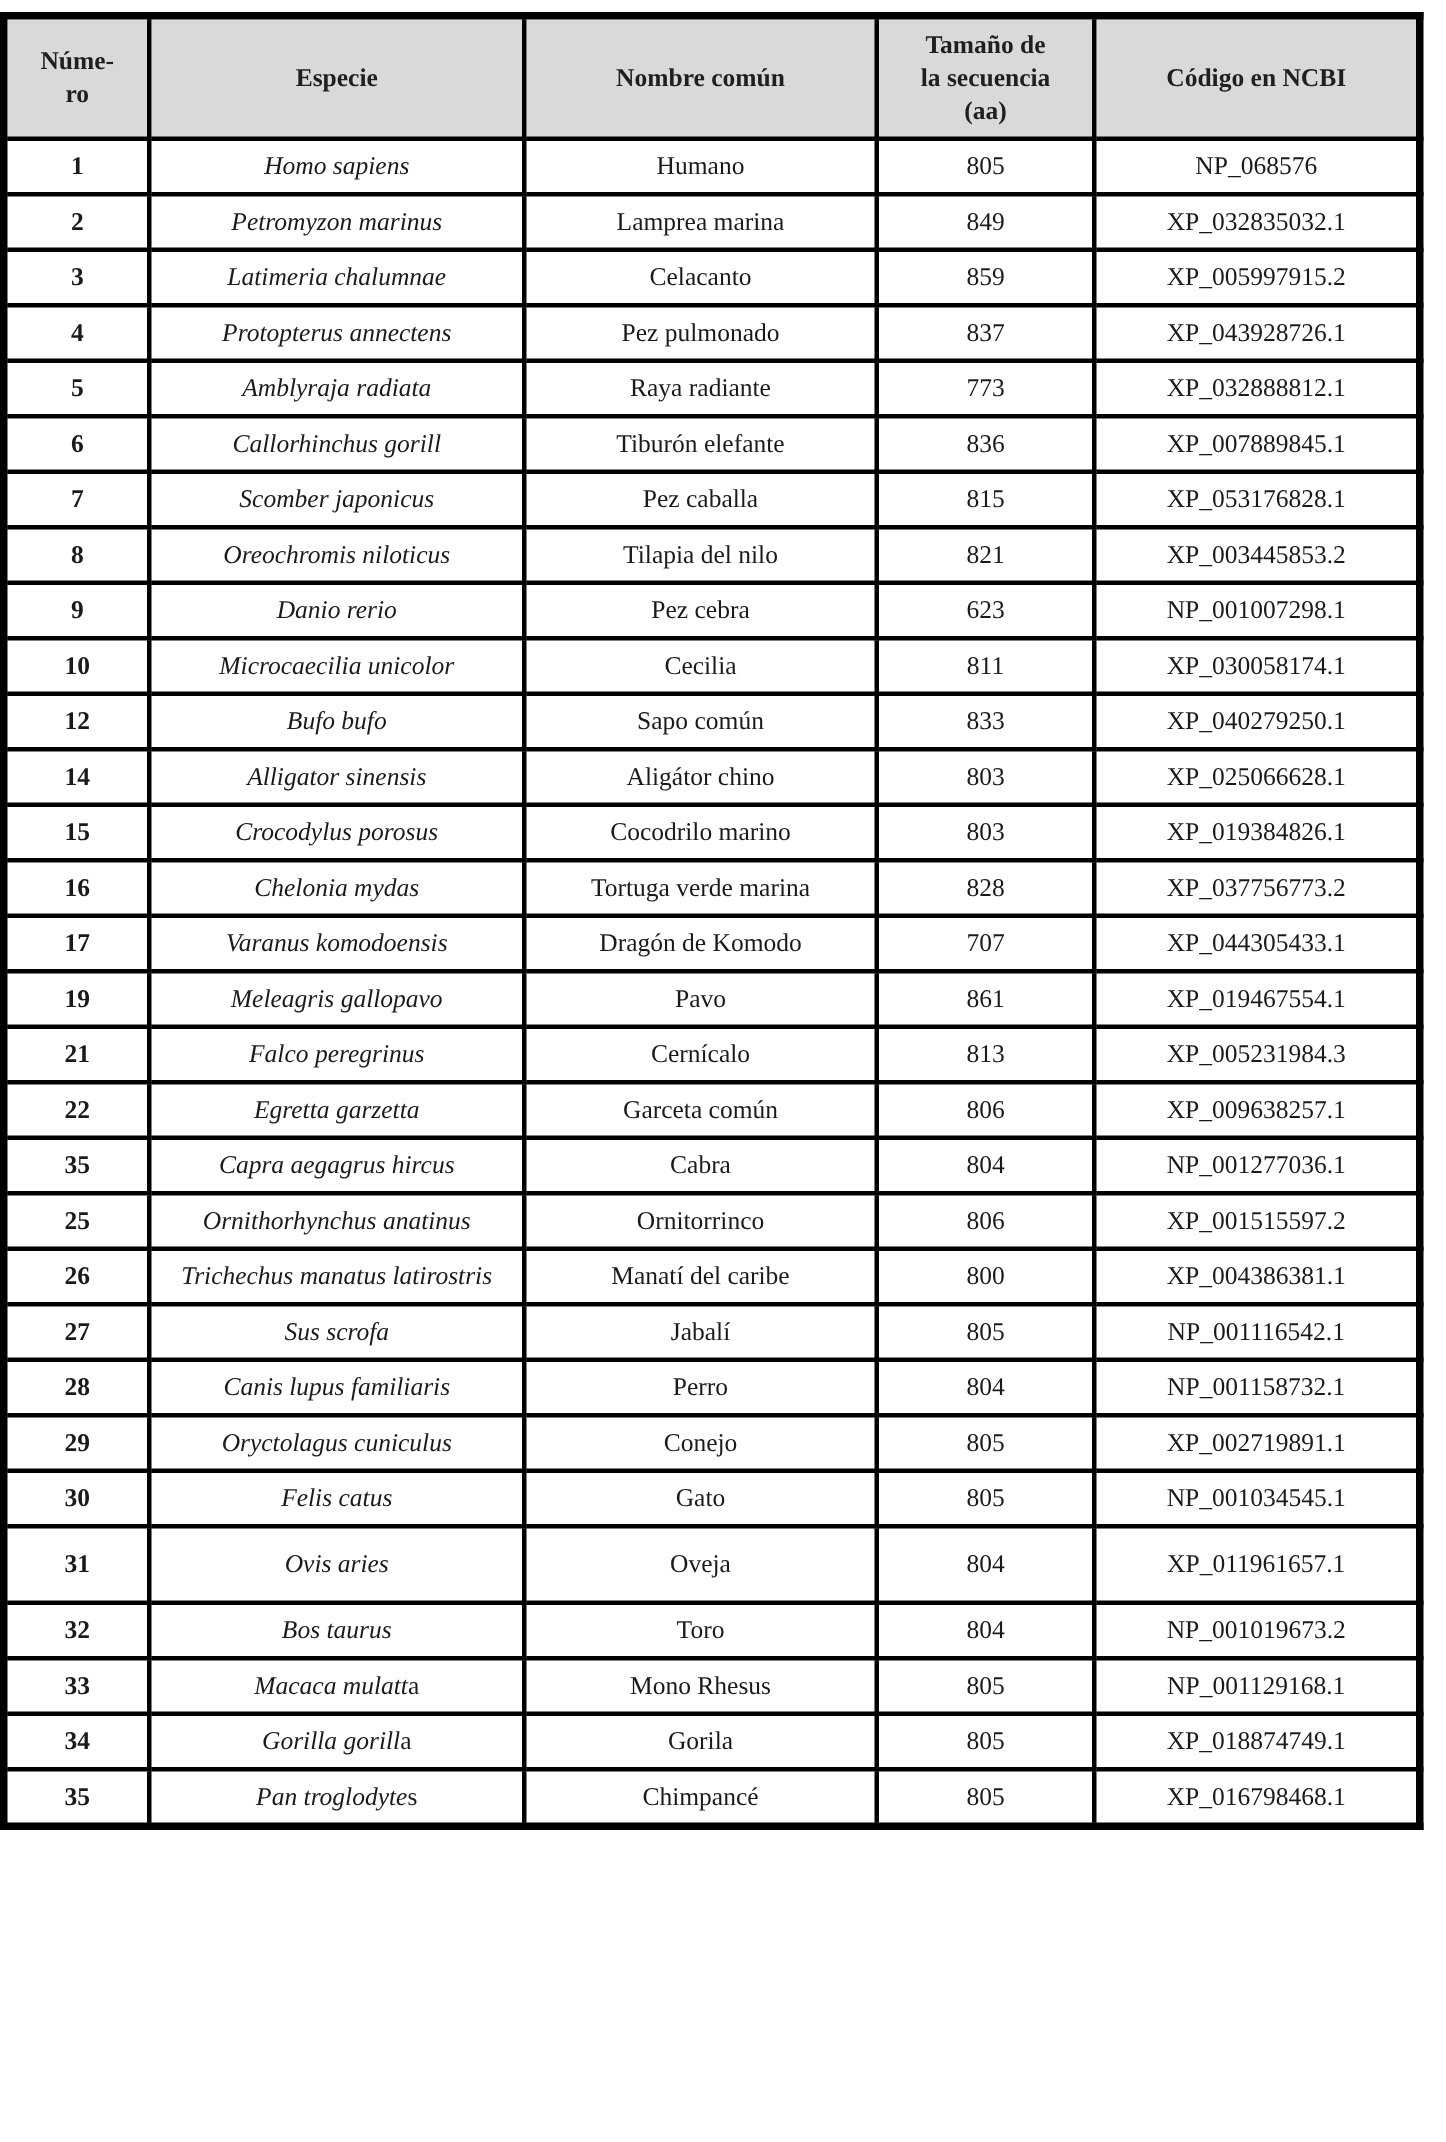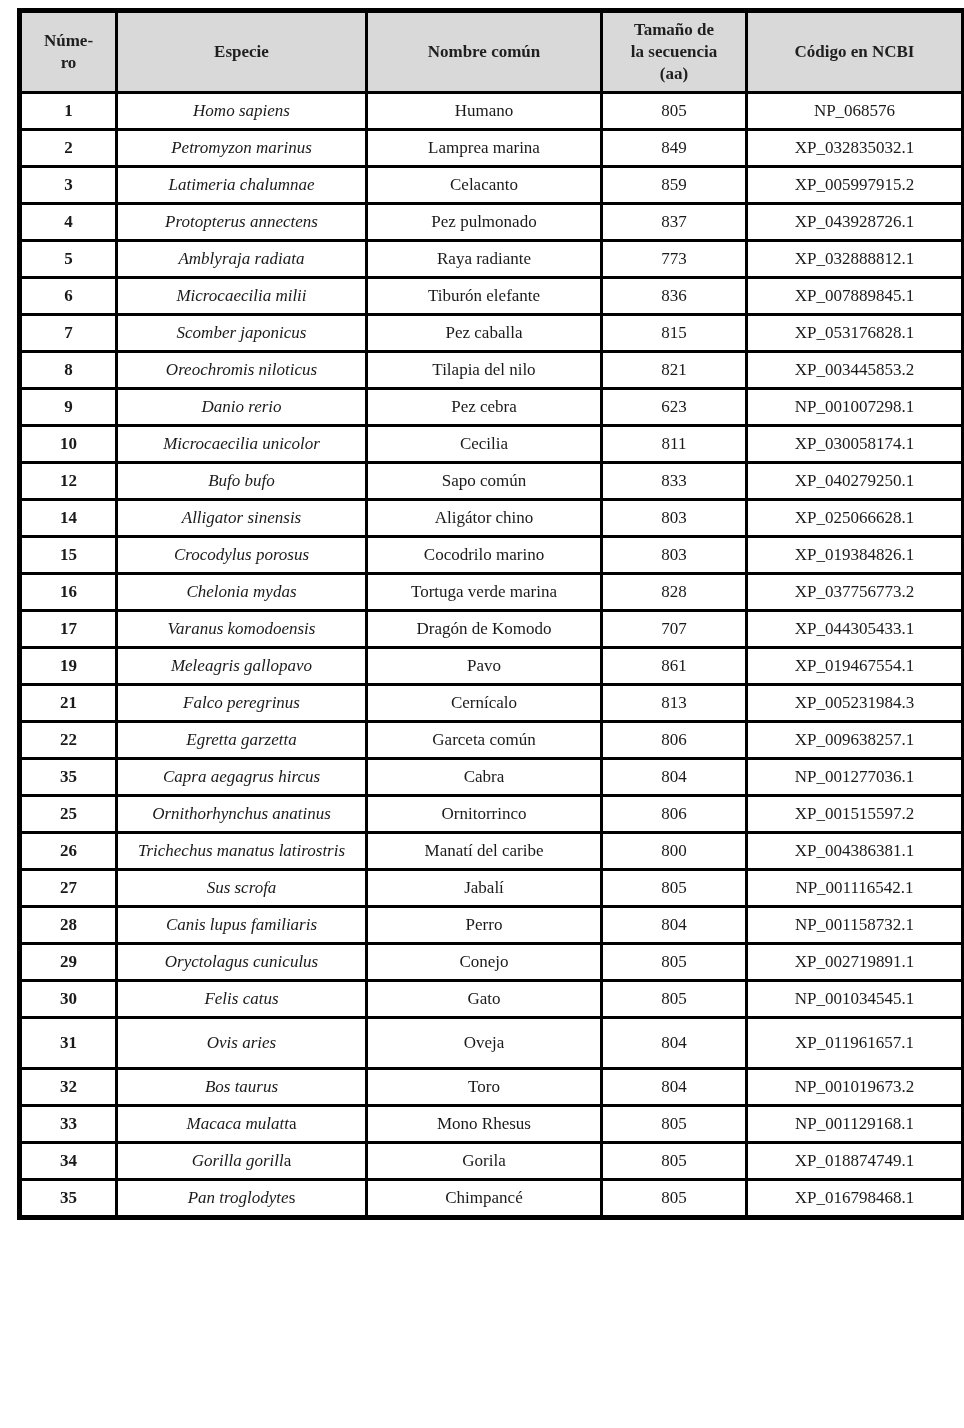--- a/index.html
+++ b/index.html
@@ -5,21 +5,21 @@
   html, body {
     margin: 0;
     padding: 0;
     background: #ffffff;
     width: 964px;
   }
   .page {
     width: 964px;
     height: 1428px;
     box-sizing: border-box;
-    padding: 8px 8px 0 17px;
+    padding: 8px 8px 0 0;
     background: #ffffff;
   }
   table.species-table {
     border-collapse: collapse;
     table-layout: fixed;
     width: 944px;
     border: 5px solid #000000;
     font-family: "Liberation Serif", "DejaVu Serif", serif;
     color: #1a1a1a;
   }
@@ -104,21 +104,21 @@
         </tr>
         <tr>
           <td class="num">5</td>
           <td class="species"><span class="sp-i">Amblyraja radiata</span></td>
           <td>Raya radiante</td>
           <td>773</td>
           <td>XP_032888812.1</td>
         </tr>
         <tr>
           <td class="num">6</td>
-          <td class="species"><span class="sp-i">Microcaecilia milii</span></td>
+          <td class="species"><span class="sp-i">Callorhinchus gorill</span></td>
           <td>Tiburón elefante</td>
           <td>836</td>
           <td>XP_007889845.1</td>
         </tr>
         <tr>
           <td class="num">7</td>
           <td class="species"><span class="sp-i">Scomber japonicus</span></td>
           <td>Pez caballa</td>
           <td>815</td>
           <td>XP_053176828.1</td>

